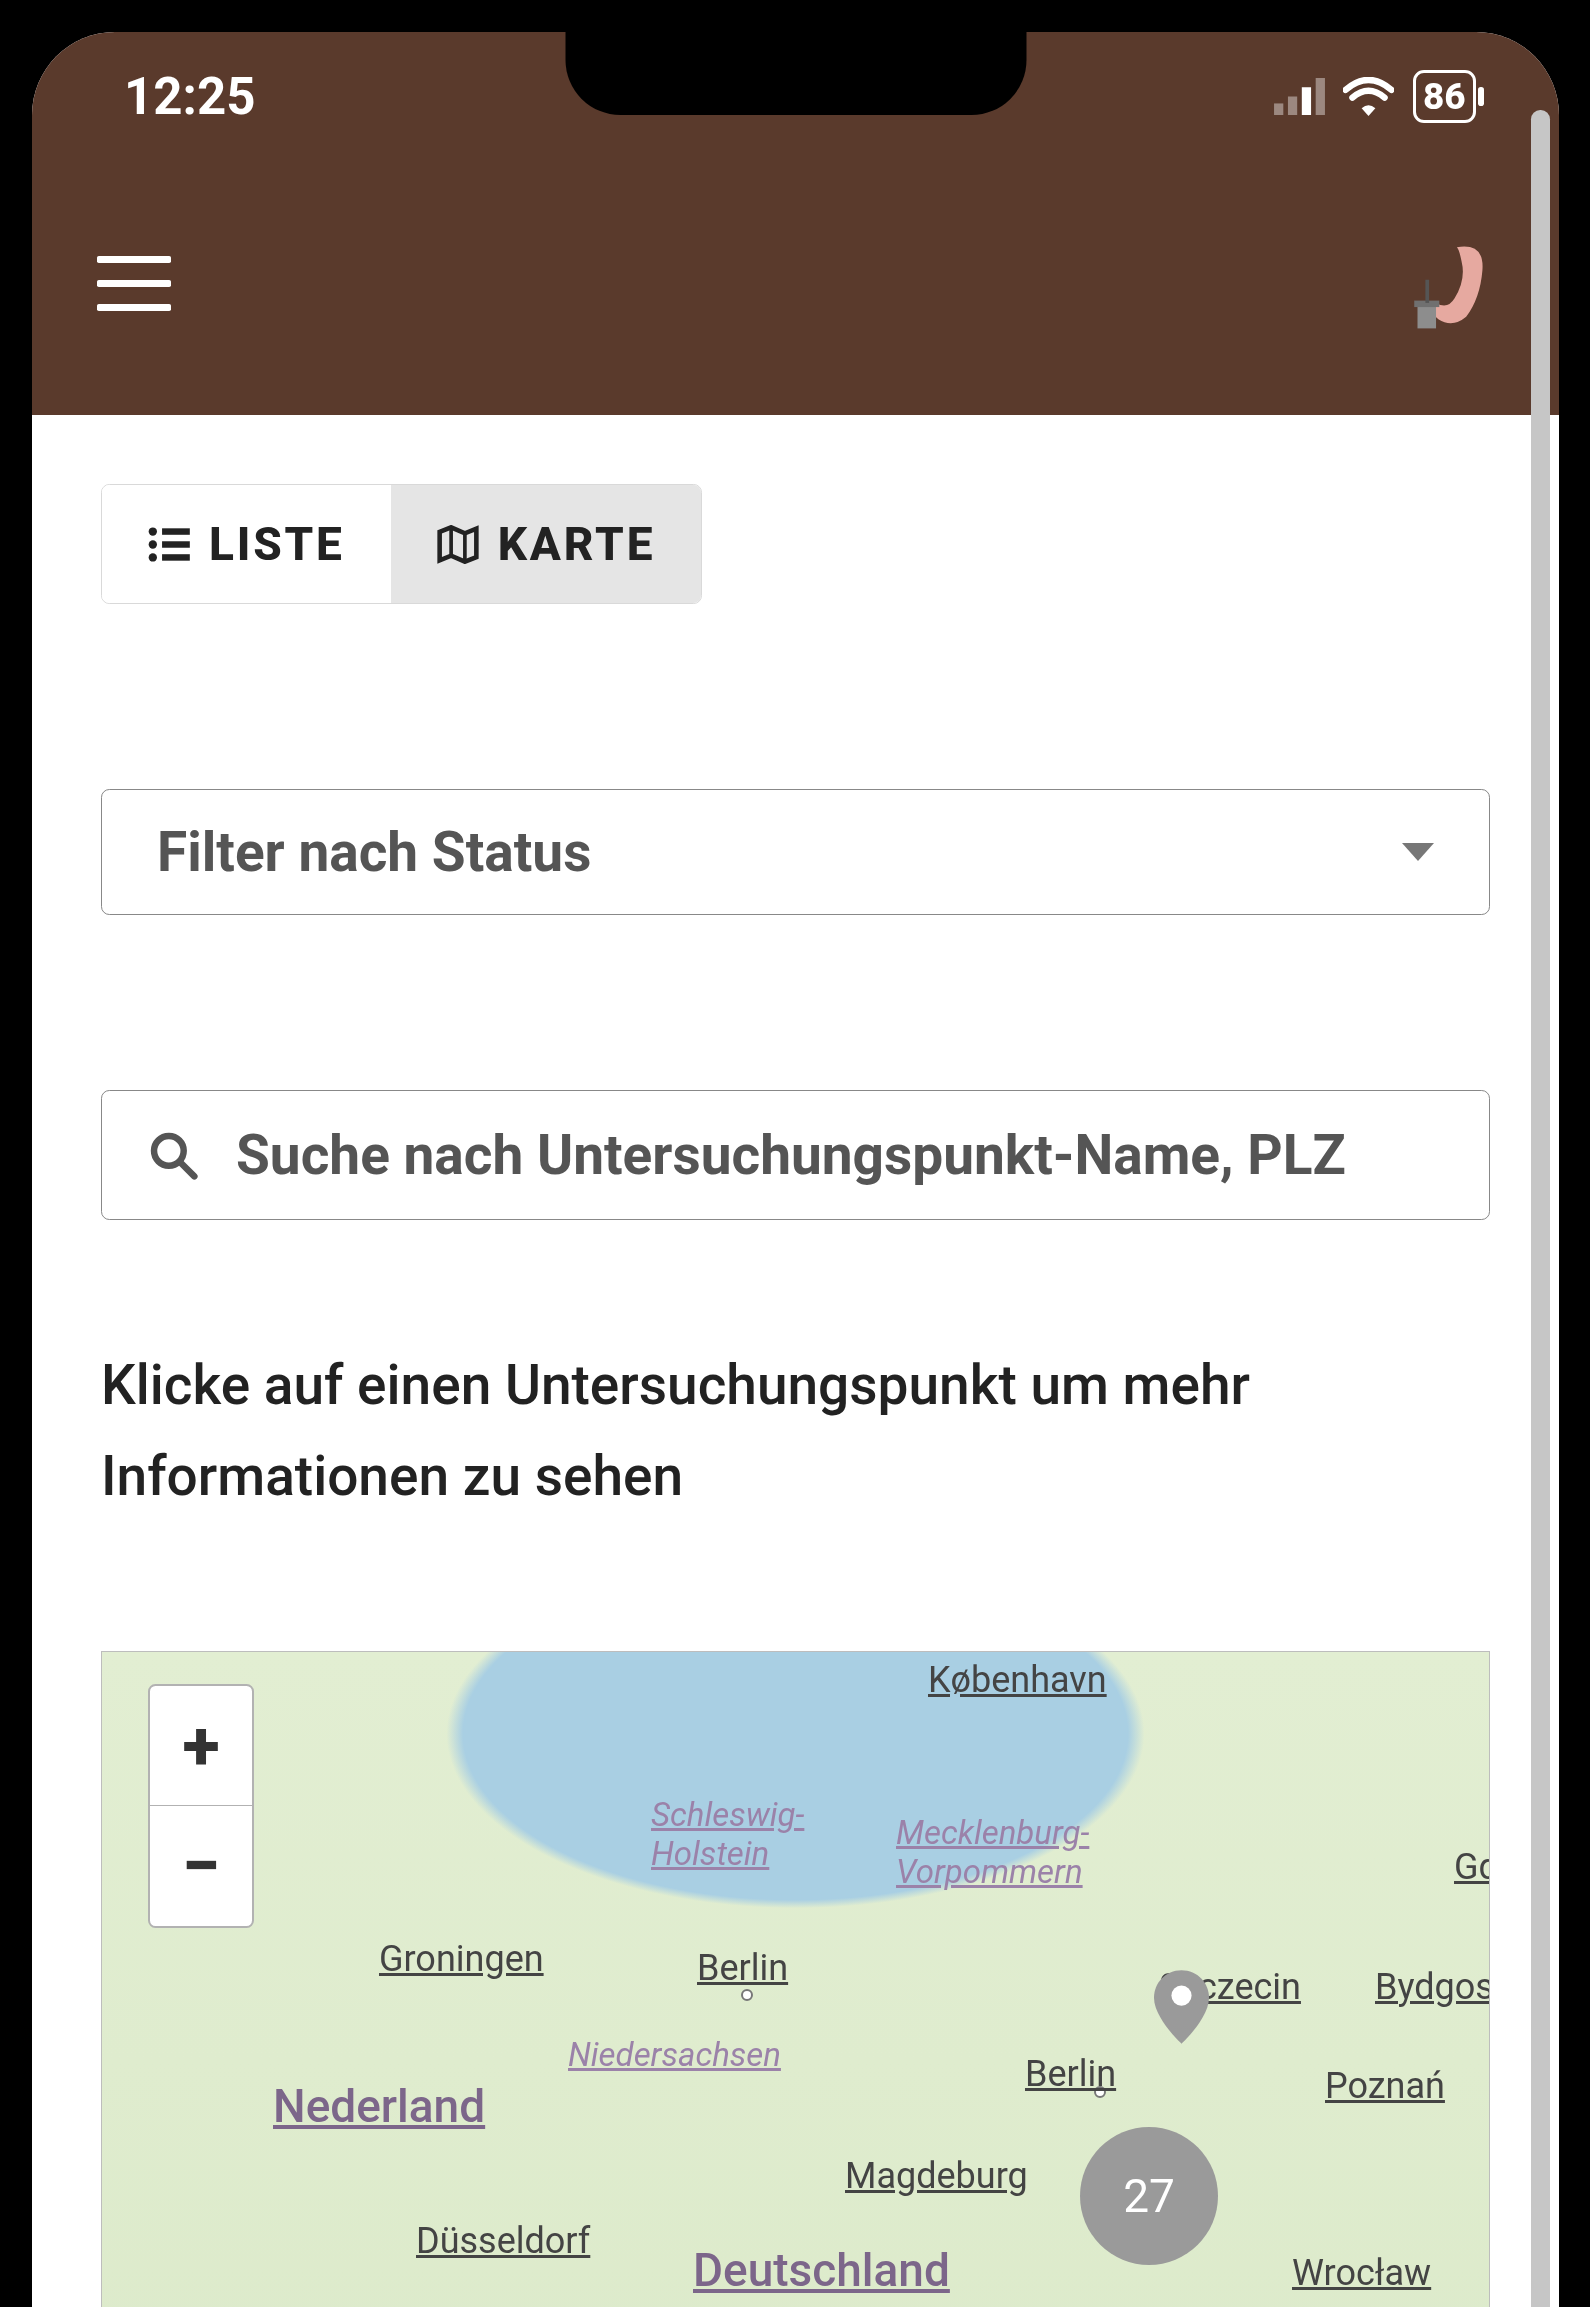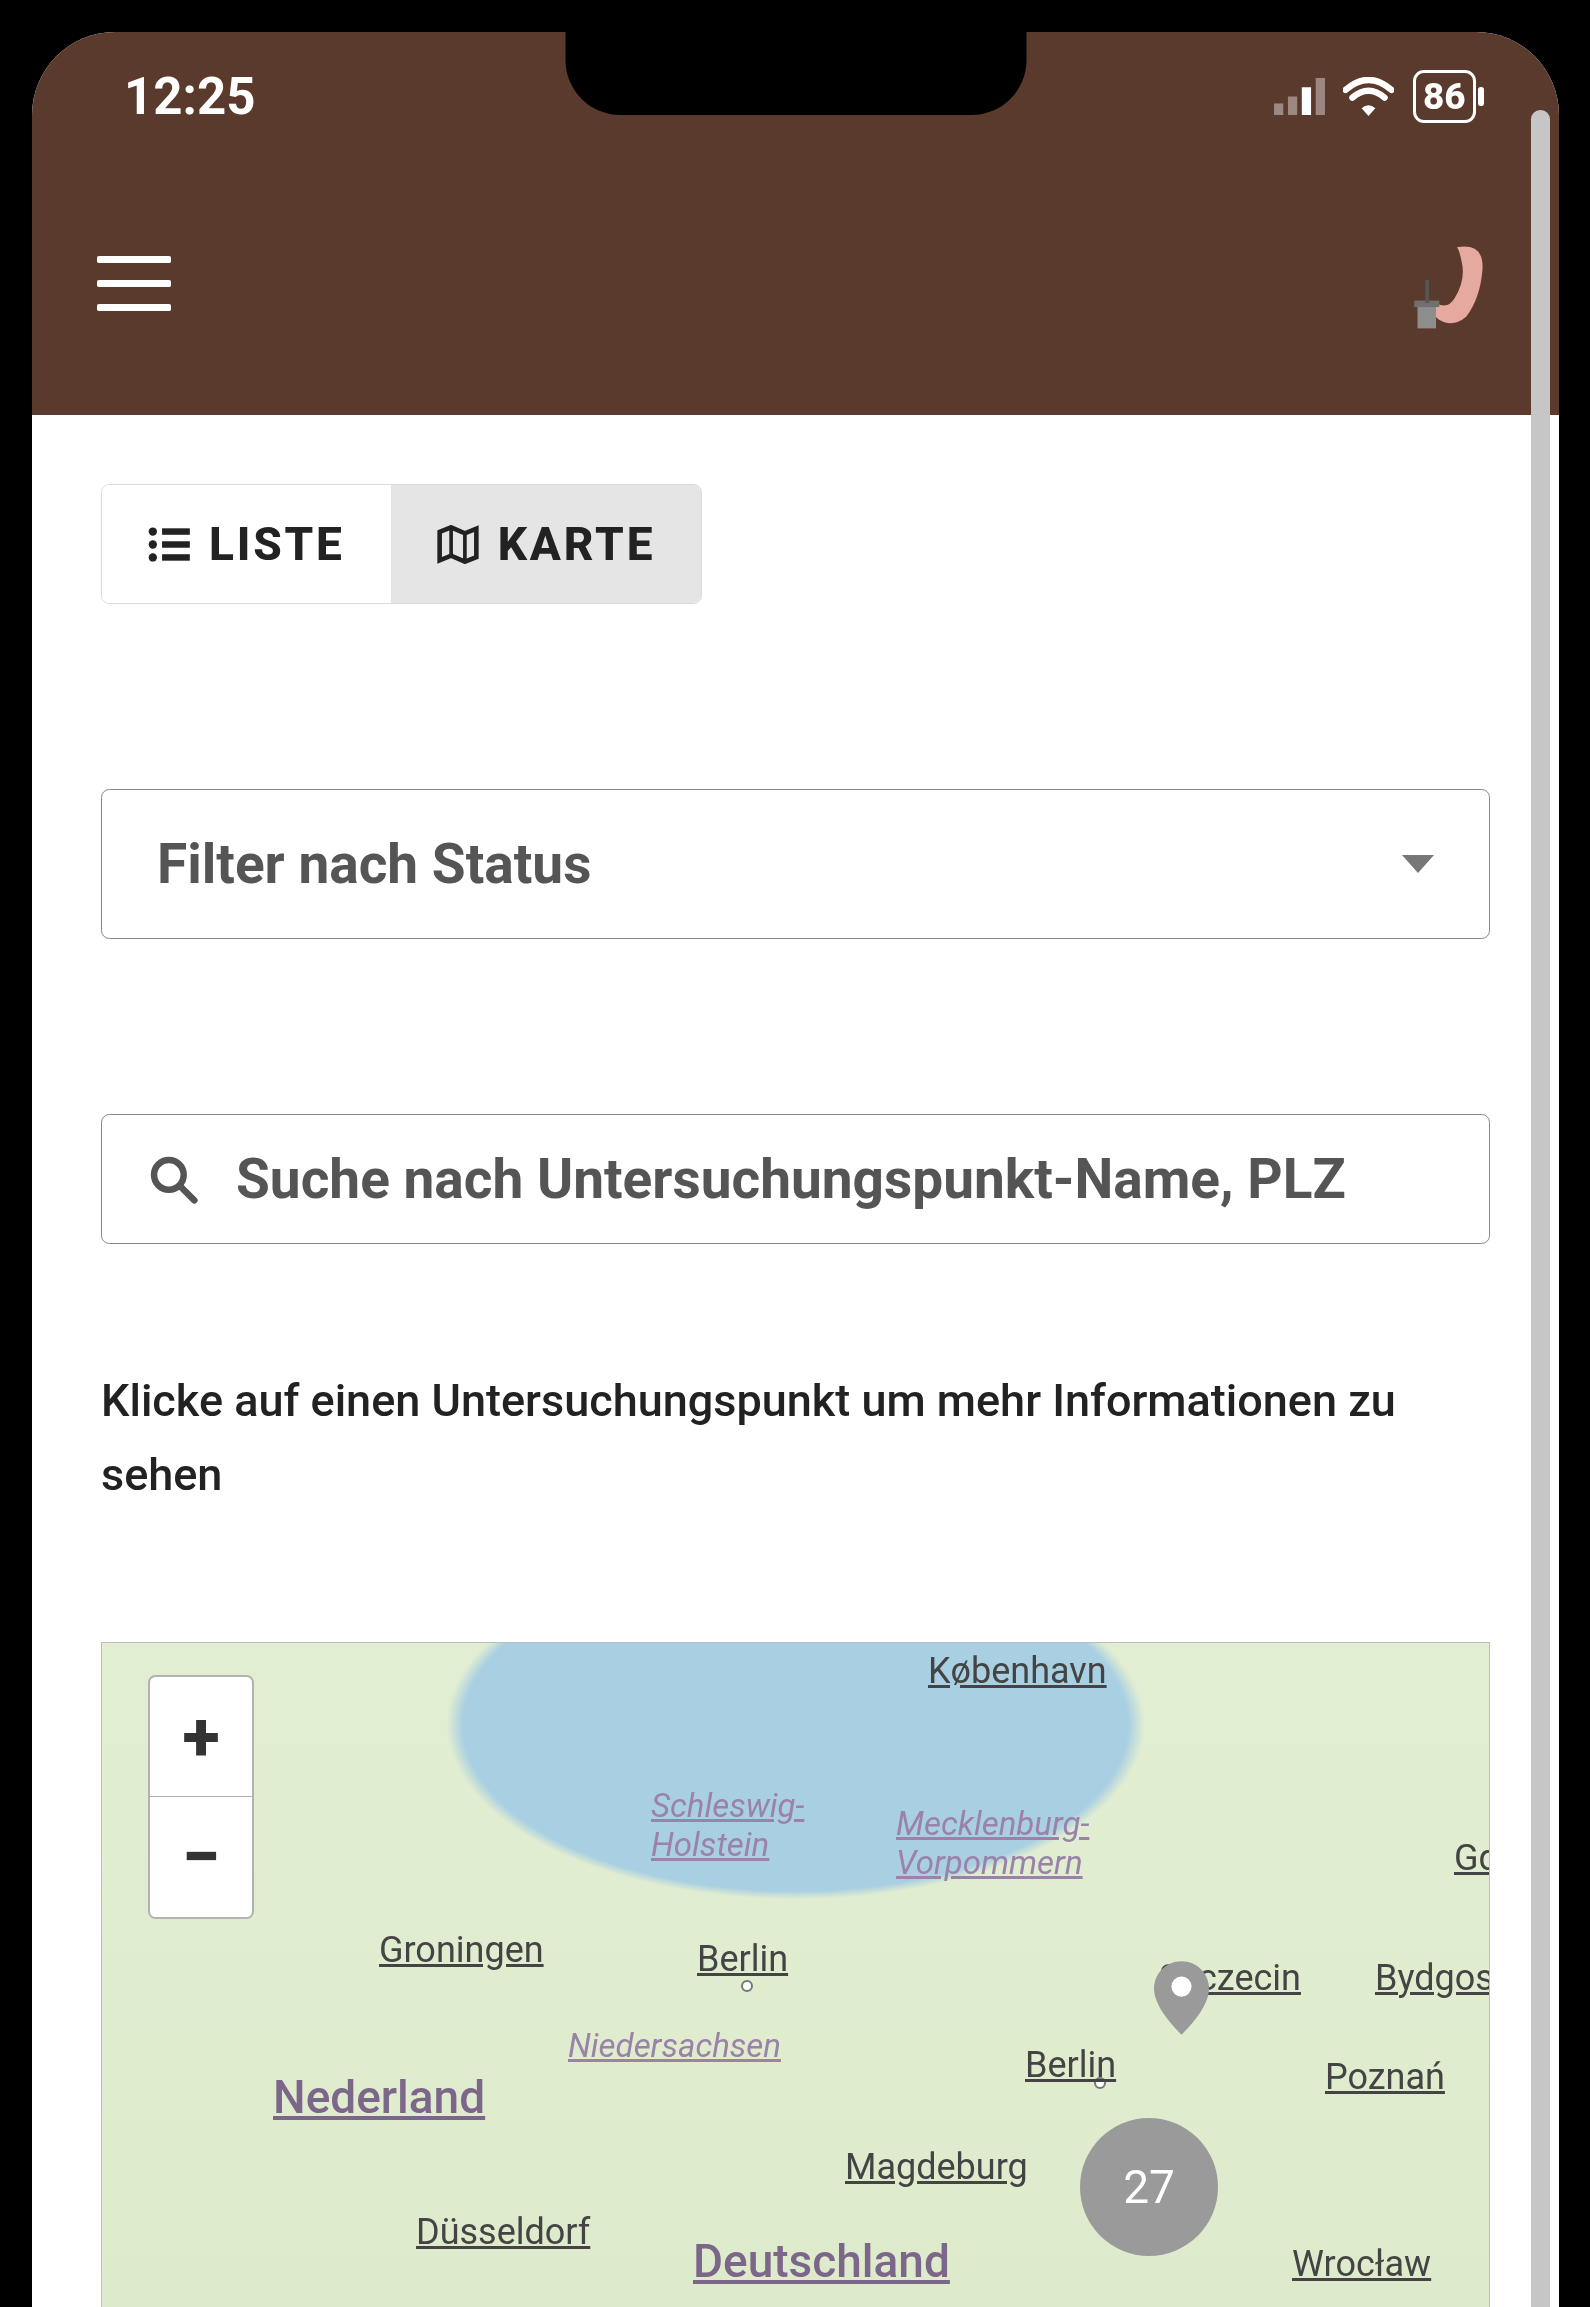--- a/index.html
+++ b/index.html
@@ -95,21 +95,21 @@
     background: #fff;
   }
   .view-toggle .tab.active {
     background: #e5e5e5;
   }
   .icon { display: inline-flex; }
   .filter-select {
     margin-top: 185px;
     border: 1.8px solid #888;
     border-radius: 8.3px;
-    padding: 42px 55px;
+    padding: 30px 55px;
     font-size: 55px;
     font-weight: 700;
     color: #555;
     display: flex;
     align-items: center;
     justify-content: space-between;
   }
   .caret-down {
     width: 0; height: 0;
     border-left: 16.6px solid transparent;
@@ -124,21 +124,21 @@
     display: flex; align-items: center; gap: 37px;
     font-size: 55px;
     font-weight: 700;
     color: #555;
     overflow: hidden;
     white-space: nowrap;
   }
   .search-box .placeholder { overflow: hidden; text-overflow: clip; }
   .hint {
     margin-top: 120px;
-    font-size: 45px;
+    font-size: 55px;
     line-height: 1.65;
     color: #222;
     font-weight: 500;
   }
   .map-wrap {
     margin-top: 129px;
     border: 1.8px solid #bdbdbd;
     position: relative;
     height: 1638px;
     background: #dbe7c7;

